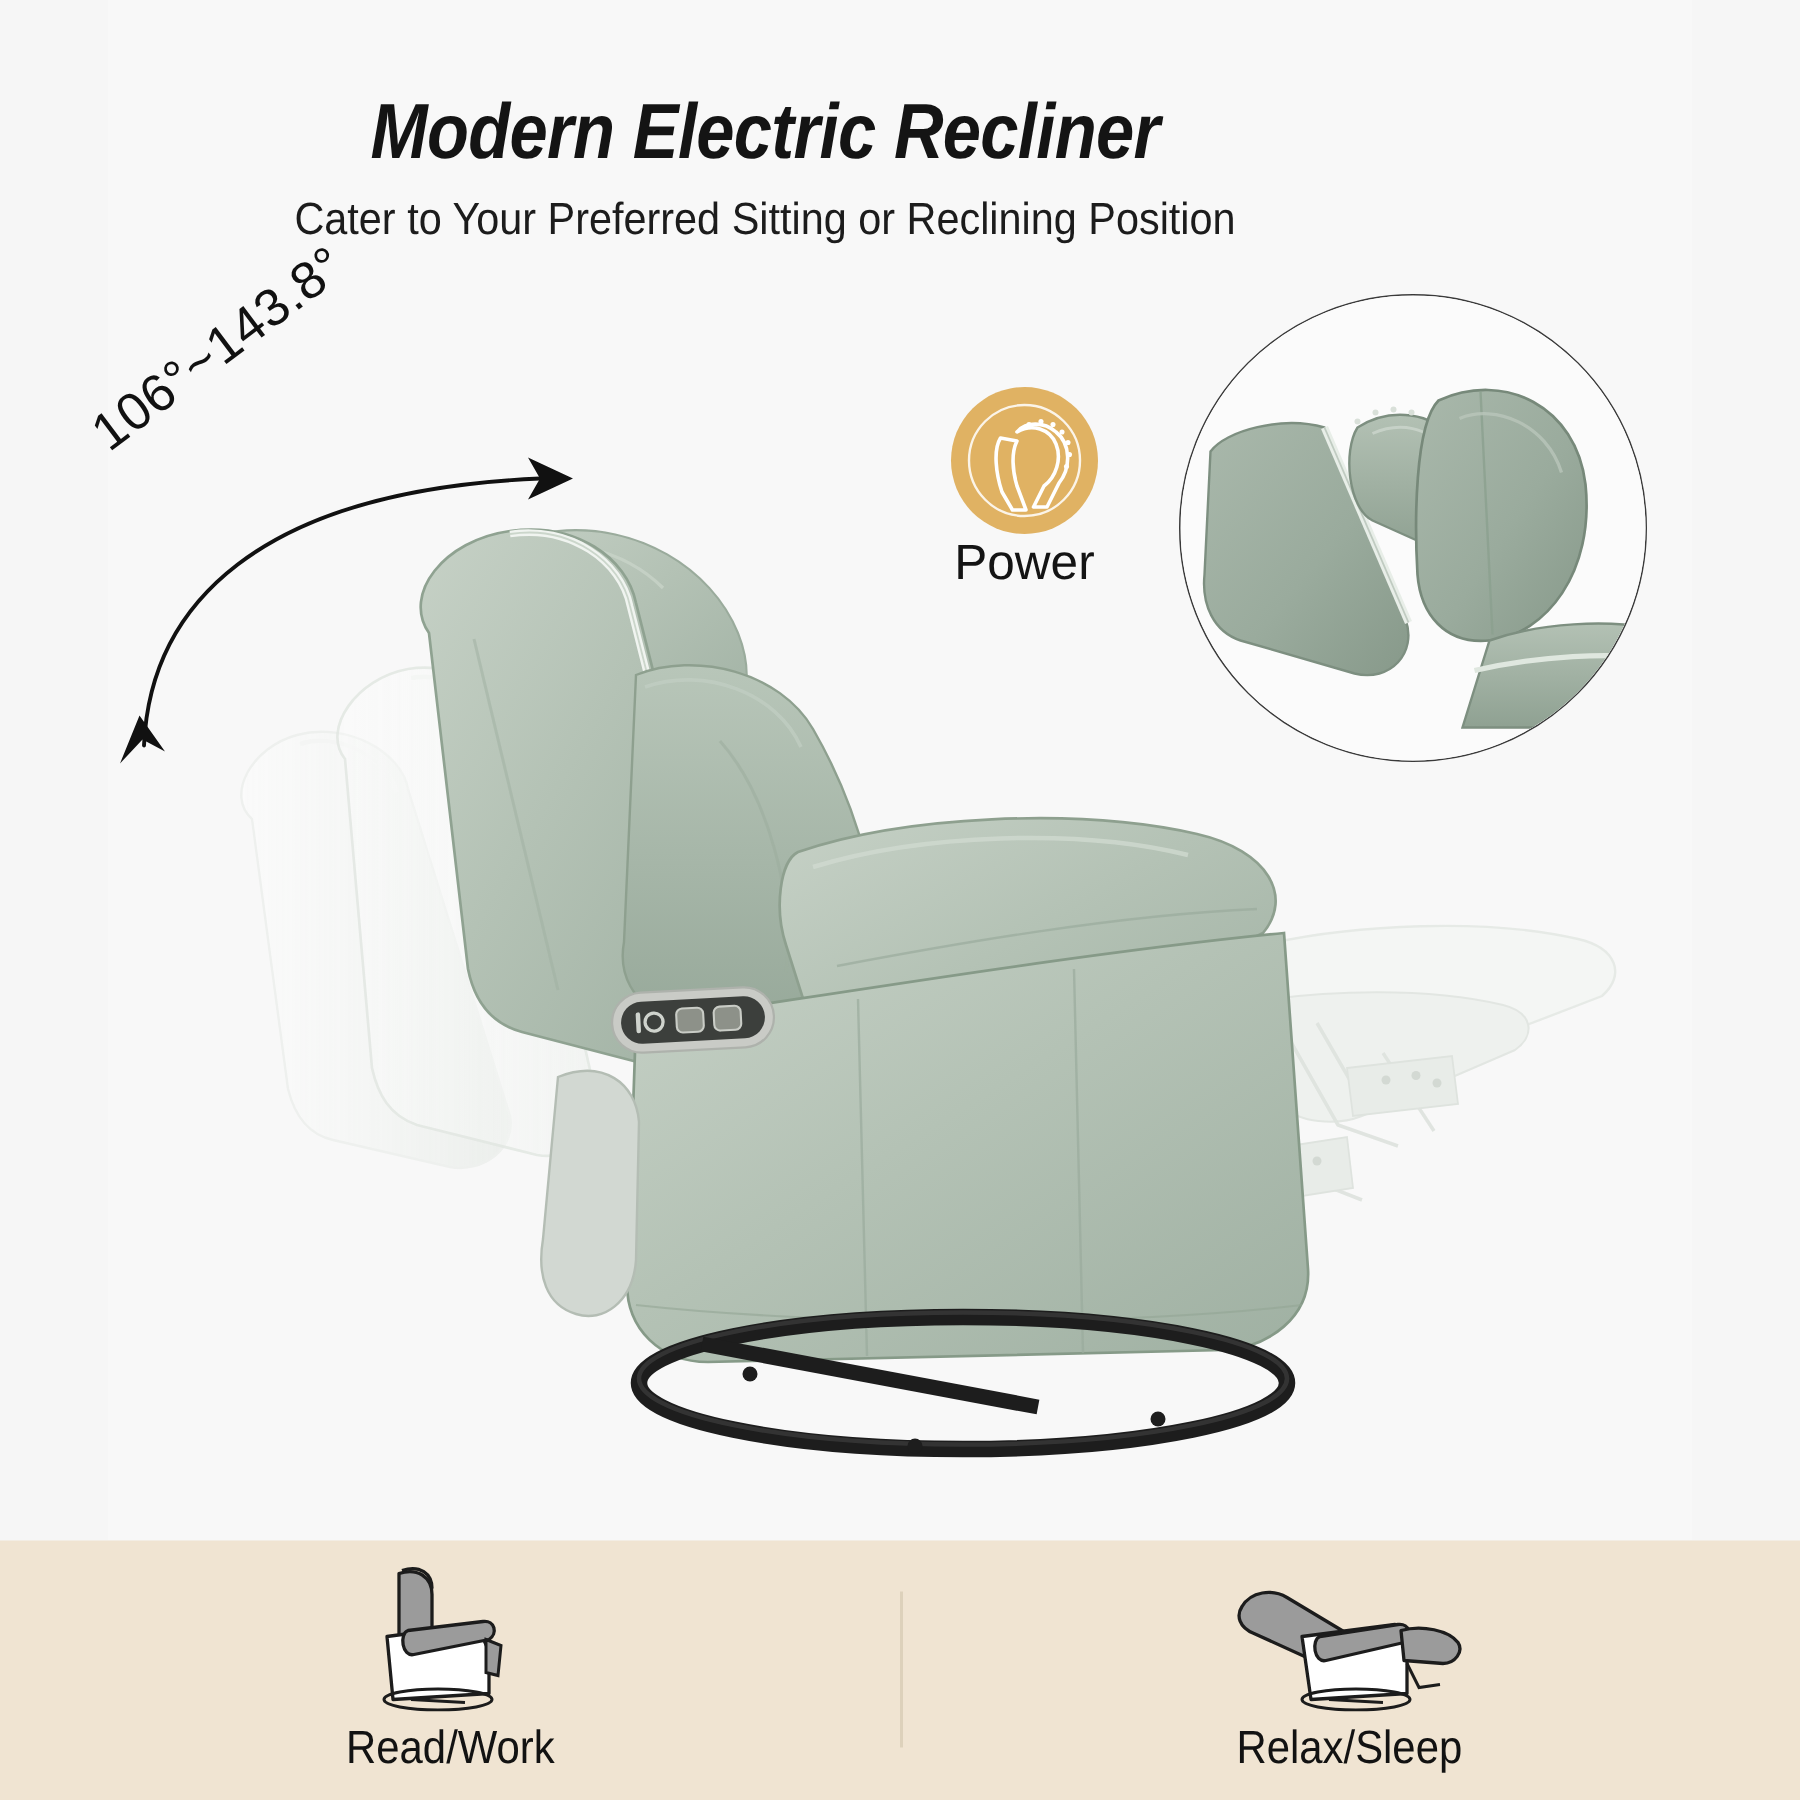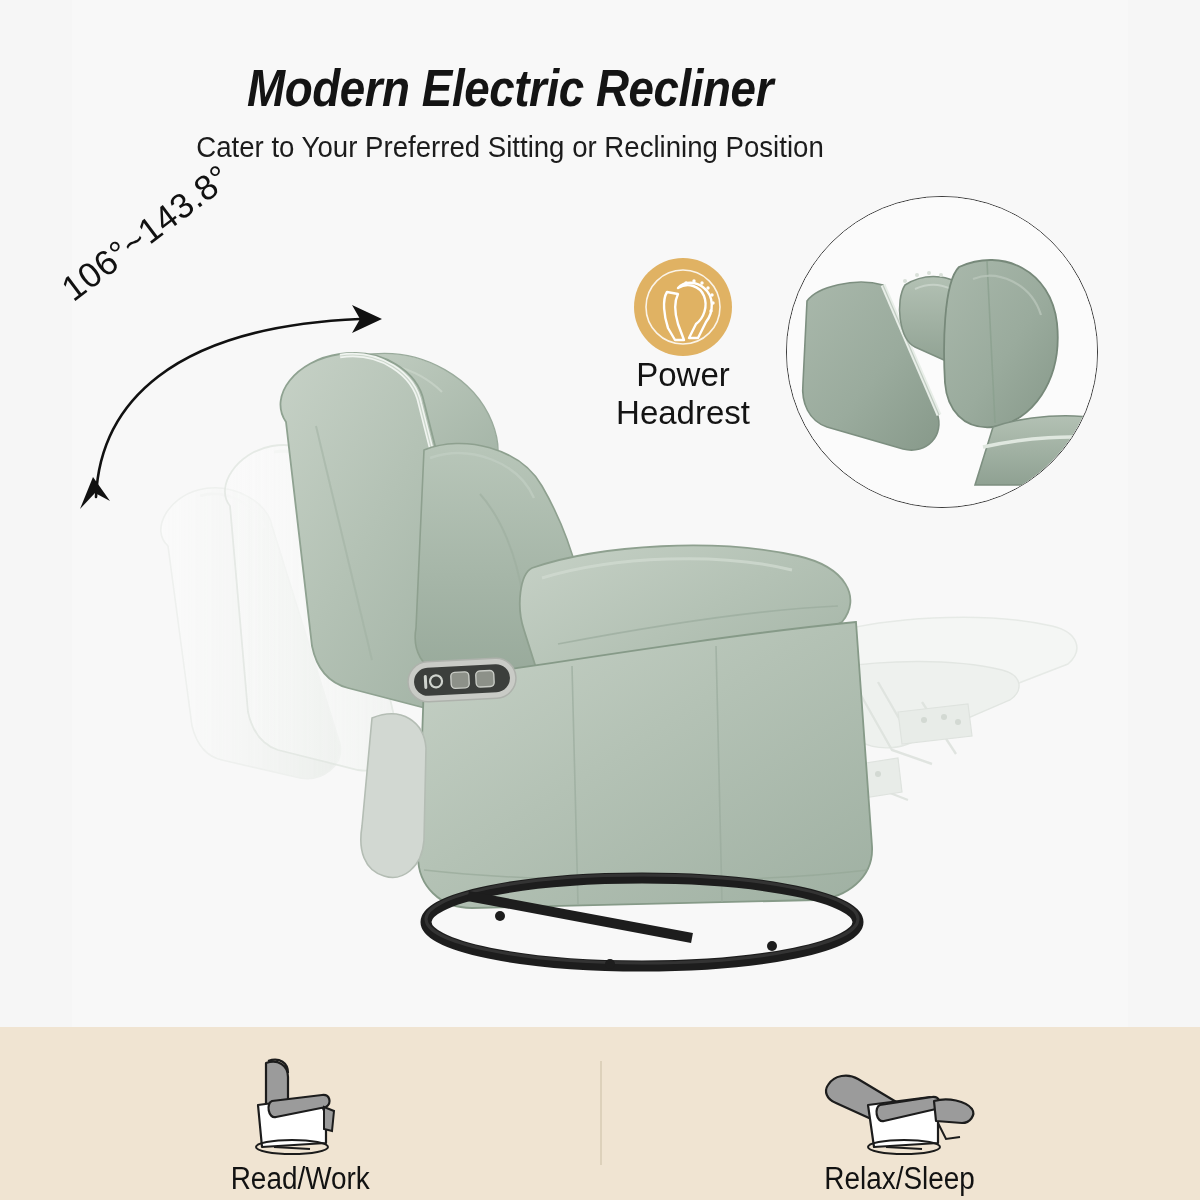--- a/index.html
+++ b/index.html
@@ -67,21 +67,21 @@
   
   .feature-bar {
     position:absolute; left:0; top:1027px; width:1200px; height:173px;
     background:#f0e4d2;
     display:flex; align-items:stretch;
   }
   .feature-cell {
     flex:1 1 0; position:relative;
     display:flex; flex-direction:column;
     align-items:center; justify-content:flex-start;
-    padding-top:30px;
+    padding-top:16px;
   }
   .feature-cell + .feature-cell::before {
     content:""; position:absolute; left:0; top:34px;
     width:2px; height:104px; background:#ddd1bb;
   }
   .feature-icon { height:98px; display:flex; align-items:center; justify-content:center; }
   .feature-label {
     margin-top:6px; font-size:31px; color:#121212;
     transform:scaleX(0.9); white-space:nowrap;
   }
@@ -253,21 +253,20 @@
           <circle cx="68" cy="25" r="1.7"></circle>
             <circle cx="74" cy="30" r="1.7"></circle>
           <circle cx="78" cy="37" r="1.7"></circle>
             <circle cx="79" cy="45" r="1.7"></circle>
           <circle cx="77" cy="53" r="1.7"></circle>
         </g>
       </svg>
     </div>
     <div class="badge-label">
       <div>Power</div>
-      <div>Headrest</div>
     </div>
   </div>
 
   <div class="inset-circle">
     <svg width="312" height="312" viewBox="0 0 312 312">
       <defs>
         <linearGradient id="leatherB" x1="0" y1="0" x2="1" y2="1">
           <stop offset="0%" stop-color="#a9b8ab"></stop>
           <stop offset="55%" stop-color="#9aab9d"></stop>
           <stop offset="100%" stop-color="#87998a"></stop>

